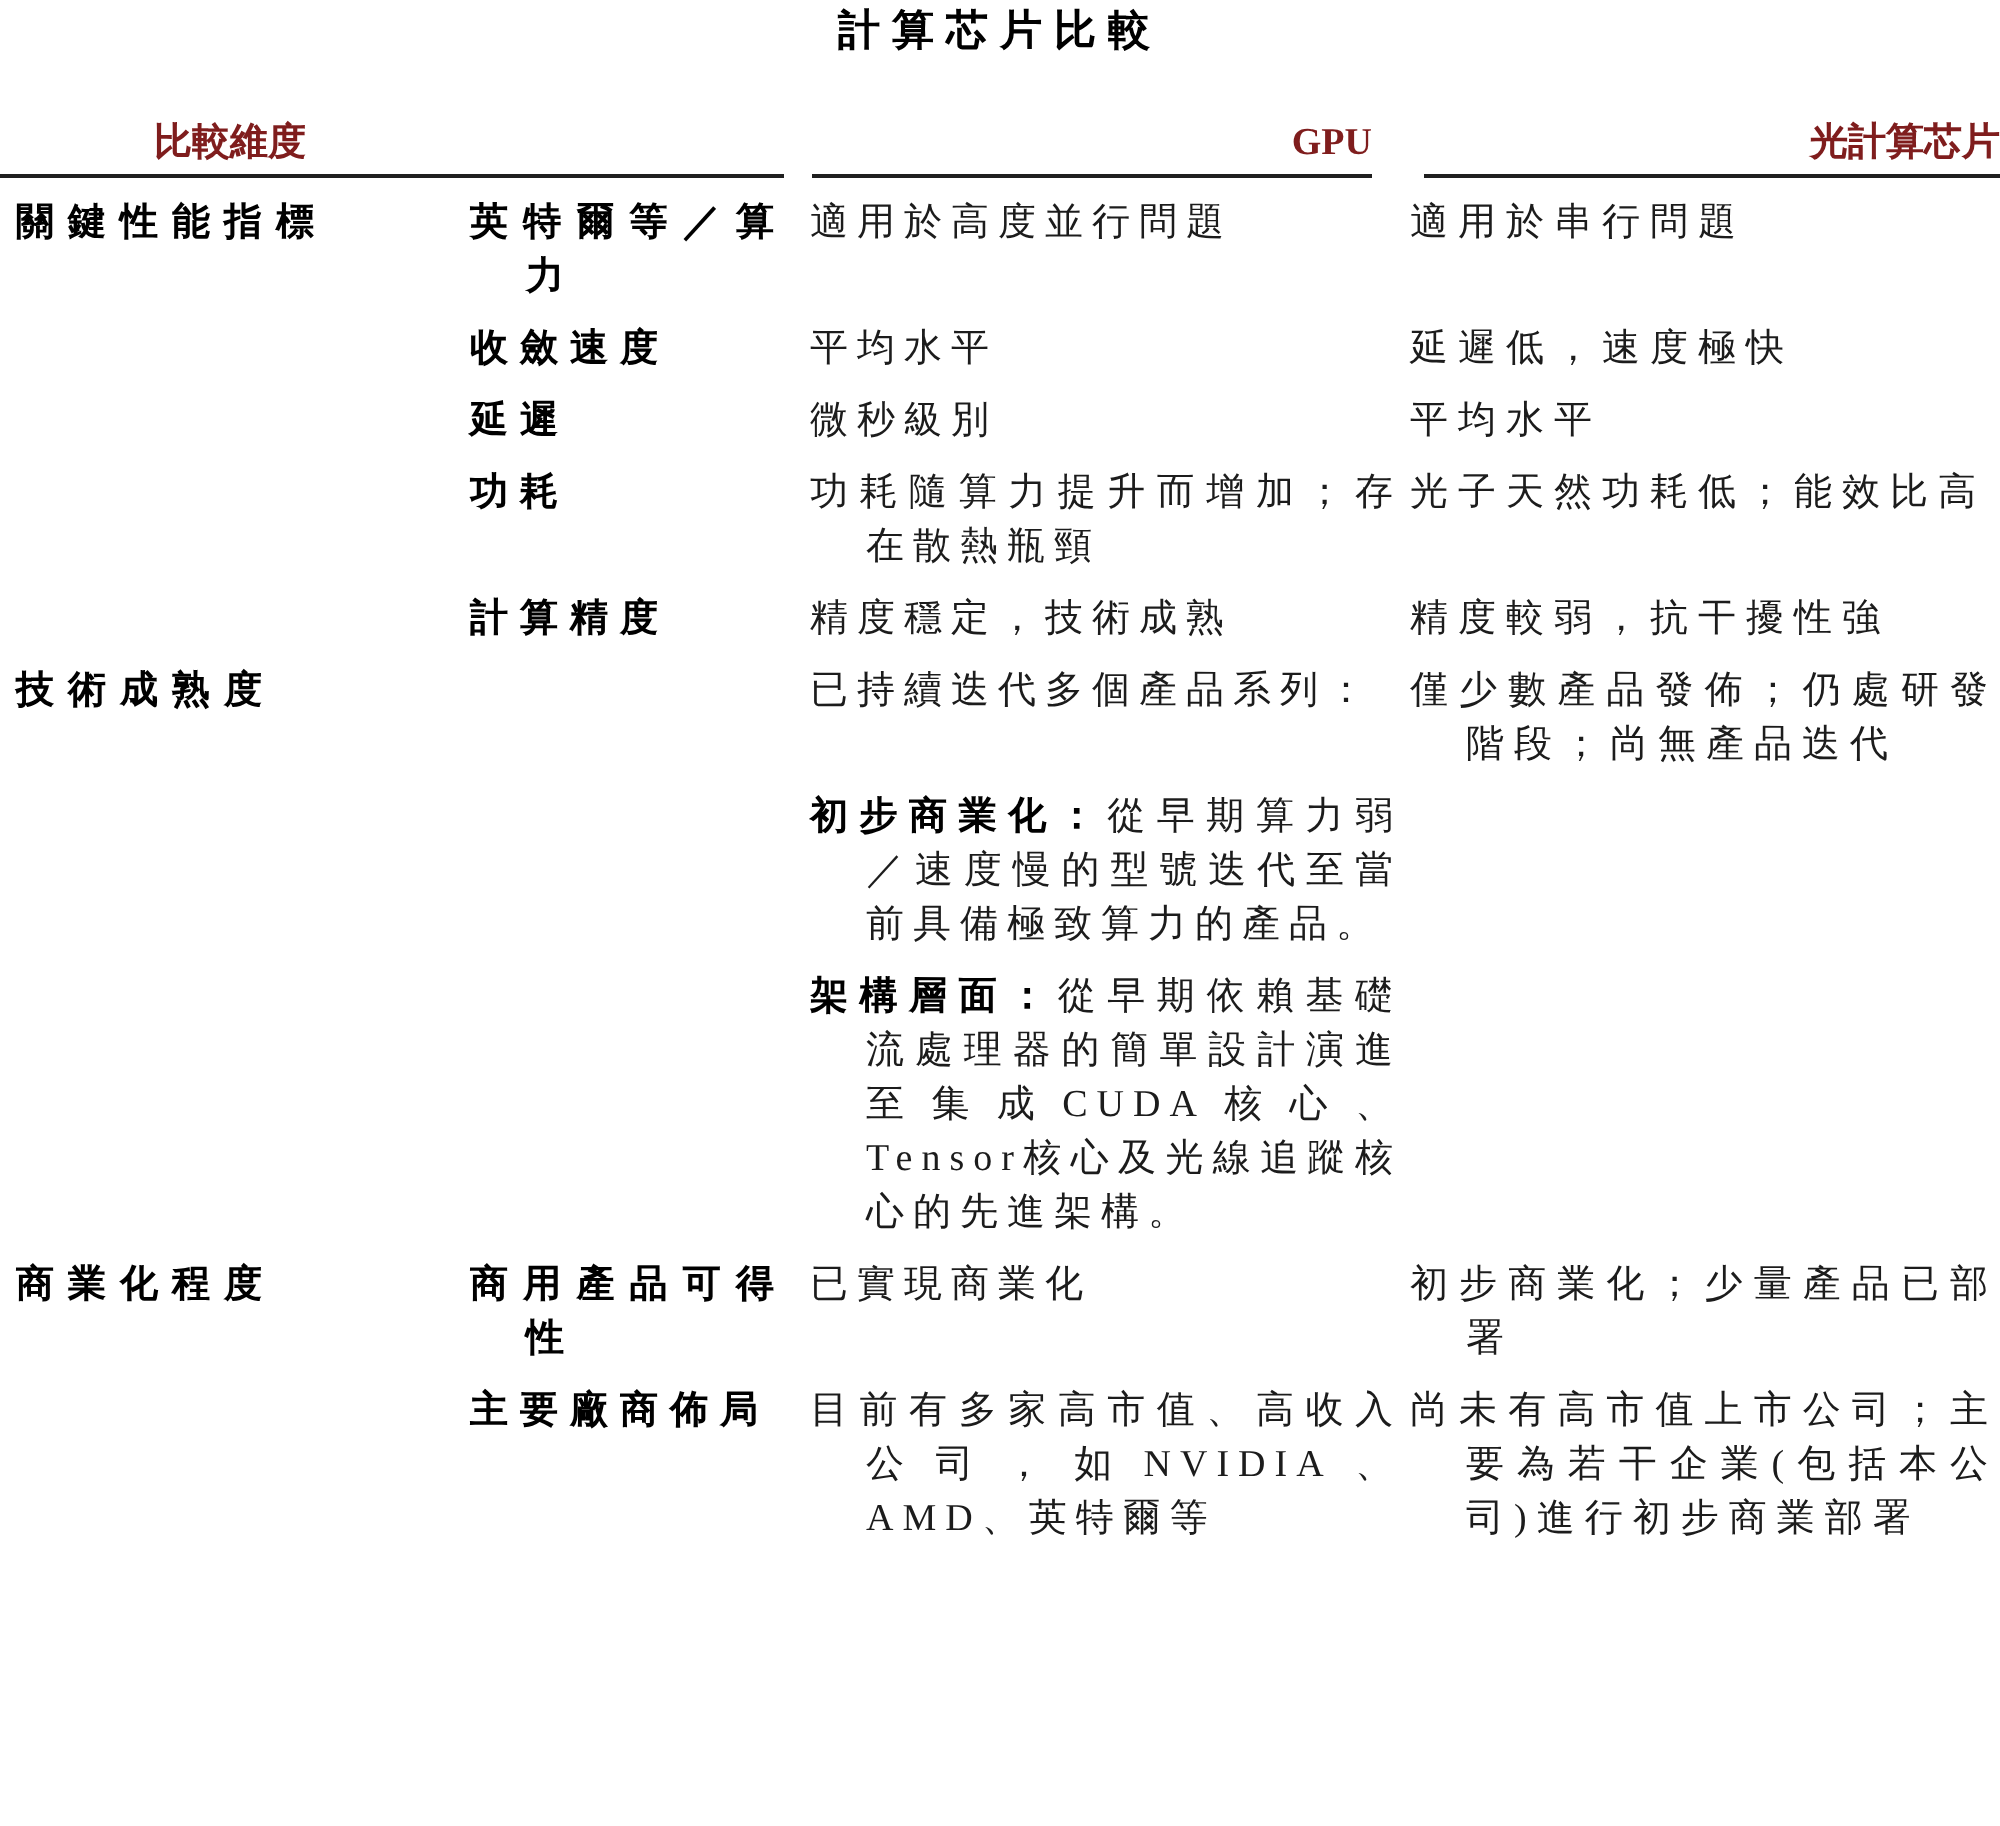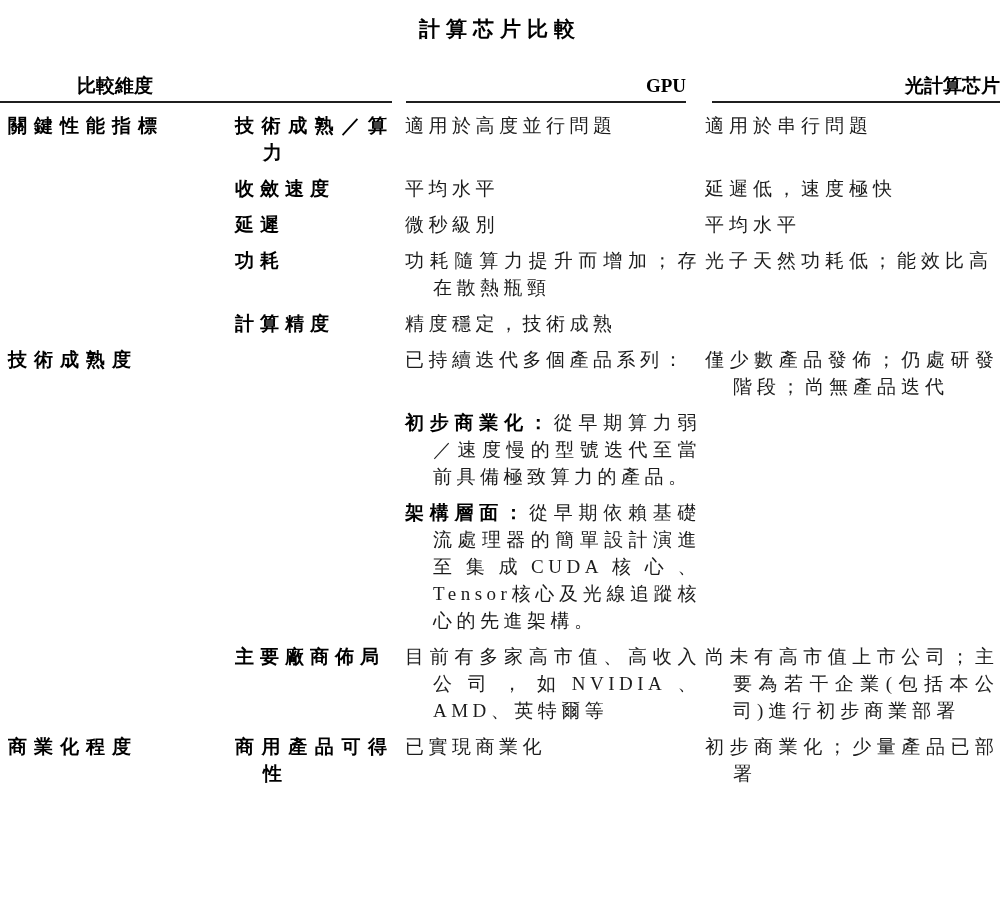--- a/index.html
+++ b/index.html
@@ -3,40 +3,40 @@
 <meta charset="utf-8">
 <style>
   * { margin: 0; padding: 0; box-sizing: border-box; }
   html, body { background: #ffffff; }
   body {
     width: 1000px; height: 913px;
     font-family: "Liberation Serif", "DejaVu Serif", serif;
     color: #1c1c1c;
     overflow: hidden;
   }
-  .page { position: relative; width: 1000px; height: 913px; padding-top: 16px; background: #ffffff; }
+  .page { position: relative; width: 1000px; height: 913px; padding-top: 2px; background: #ffffff; }
 
   .doc-title {
     text-align: center;
     font-size: 21px; line-height: 26px;
     font-weight: bold; color: #000;
     letter-spacing: 6px;
   }
 
   
   .thead {
     display: grid;
     grid-template-columns: 392px 14px 280px 26px 288px;
     margin-top: 33px;
     align-items: end;
   }
   .th {
     border-bottom: 2px solid #1f1f1f;
     padding-bottom: 4px;
-    font-weight: bold; font-size: 19px; line-height: 22px; color: #000000;
+    font-weight: bold; font-size: 19px; line-height: 22px; color: #7f1d1d;
   }
   .th-dim-inner { width: 230px; text-align: center; }
   .th-center { text-align: right; }
   .th-gap { border-bottom: none; }
 
   .tbody { margin-top: 9px; font-family: Liberation Serif, serif; }
   .trow {
     display: grid;
     grid-template-columns: 235px 170px 300px 295px;
     margin-bottom: 9px;
@@ -82,21 +82,21 @@
     <div class="th th-gap"></div>
     <div class="th th-center">GPU</div>
     <div class="th th-gap"></div>
     <div class="th th-center">光計算芯片</div>
   </div>
 
   <div class="tbody">
 
     <div class="trow">
       <div class="td c1">關鍵性能指標</div>
-      <div class="td c2">技術成熟／算力</div>
+      <div class="td c2">英特爾等／算力</div>
       <div class="td c3">適用於高度並行問題</div>
       <div class="td c4">適用於串行問題</div>
     </div>
 
     <div class="trow">
       <div class="td c1"></div>
       <div class="td c2">收斂速度</div>
       <div class="td c3">平均水平</div>
       <div class="td c4">延遲低，速度極快</div>
     </div>
@@ -112,20 +112,21 @@
       <div class="td c1"></div>
       <div class="td c2">功耗</div>
       <div class="td c3">功耗隨算力提升而增加；存在散熱瓶頸</div>
       <div class="td c4">光子天然功耗低；能效比高</div>
     </div>
 
     <div class="trow">
       <div class="td c1"></div>
       <div class="td c2">計算精度</div>
       <div class="td c3">精度穩定，技術成熟</div>
+      <div class="td c4">精度較弱，抗干擾性強</div>
     </div>
 
     <div class="trow">
       <div class="td c1">技術成熟度</div>
       <div class="td c2"></div>
       <div class="td c3">已持續迭代多個產品系列：</div>
       <div class="td c4">僅少數產品發佈；仍處研發階段；尚無產品迭代</div>
     </div>
 
 
@@ -137,27 +138,27 @@
     </div>
 
     <div class="trow">
       <div class="td c1"></div>
       <div class="td c2"></div>
       <div class="td c3"><span class="lead">架構層面：</span><span>從早期依賴基礎流處理器的簡單設計演進至集成CUDA核心、Tensor核心及光線追蹤核心的先進架構。</span></div>
       <div class="td c4"></div>
     </div>
 
     <div class="trow">
+      <div class="td c1">商業化程度</div>
+      <div class="td c2">商用產品可得性</div>
+      <div class="td c3">已實現商業化</div>
+      <div class="td c4">初步商業化；少量產品已部署</div>
+    </div>
+
+    <div class="trow">
       <div class="td c1"></div>
       <div class="td c2">主要廠商佈局</div>
       <div class="td c3">目前有多家高市值、高收入公司，如NVIDIA、AMD、英特爾等</div>
       <div class="td c4">尚未有高市值上市公司；主要為若干企業(包括本公司)進行初步商業部署</div>
     </div>
 
-    <div class="trow">
-      <div class="td c1">商業化程度</div>
-      <div class="td c2">商用產品可得性</div>
-      <div class="td c3">已實現商業化</div>
-      <div class="td c4">初步商業化；少量產品已部署</div>
-    </div>
-
   </div>
 </div>
 
 </body></html>

